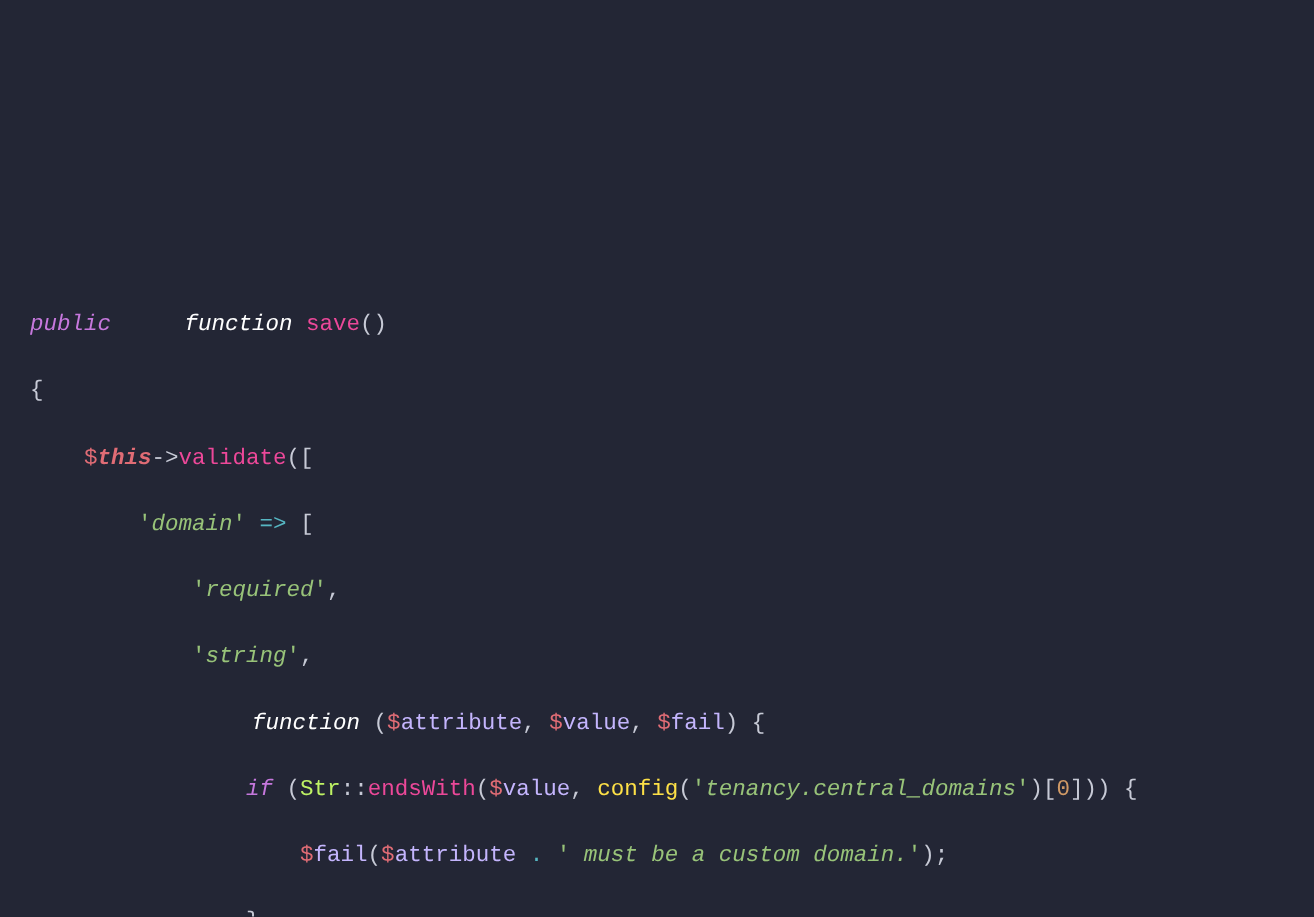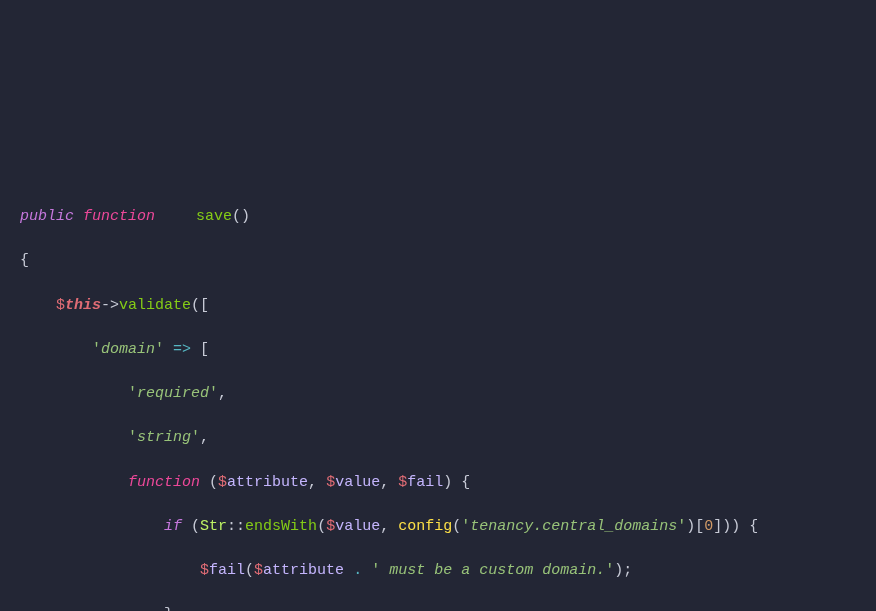--- a/index.html
+++ b/index.html
@@ -11,24 +11,24 @@
     padding: 18px 20px;
     color: #c7cad6;
     white-space: pre;
     width: 876px;
     height: 611px;
     overflow: hidden;
     font-style: italic;
   }
   .line { display: block; }
   .kw-mod   { color: #c678dd; font-style: italic; }               
-  .kw-fn    { color: #ec4899; }               
+  .kw-fn    { color: #ffffff; margin-left: 40px; }               
   .kw-if    { color: #c678dd; }               
-  .fn-name  { color: #84cc16; font-style: normal; margin-left: 32px; }
-  .fn-call  { color: #84cc16; font-style: normal; }
+  .fn-name  { color: #ec4899; font-style: normal; }
+  .fn-call  { color: #ec4899; font-style: normal; }
   .punct    { color: #c7cad6; font-style: normal; }
   .brace    { color: #c7cad6; font-style: normal; }
   .dollar   { color: #e06c75; font-style: normal; }
   .this     { color: #e06c75; font-weight: bold; }               
   .arrow    { color: #c7cad6; font-style: normal; }
   .str-q    { color: #98c379; font-style: normal; } 
   .str-i    { color: #98c379; margin-top: 15px; }               
   .fat      { color: #56b6c2; font-style: normal; }
   .var      { color: #c4b5fd; font-style: normal; }
   .cls      { color: #bef264; font-style: normal; }

